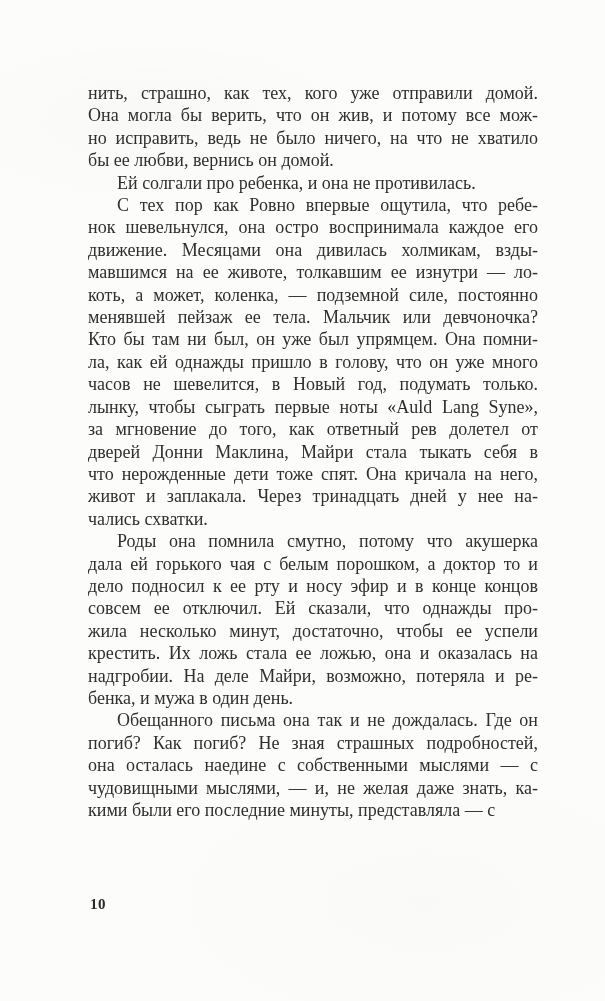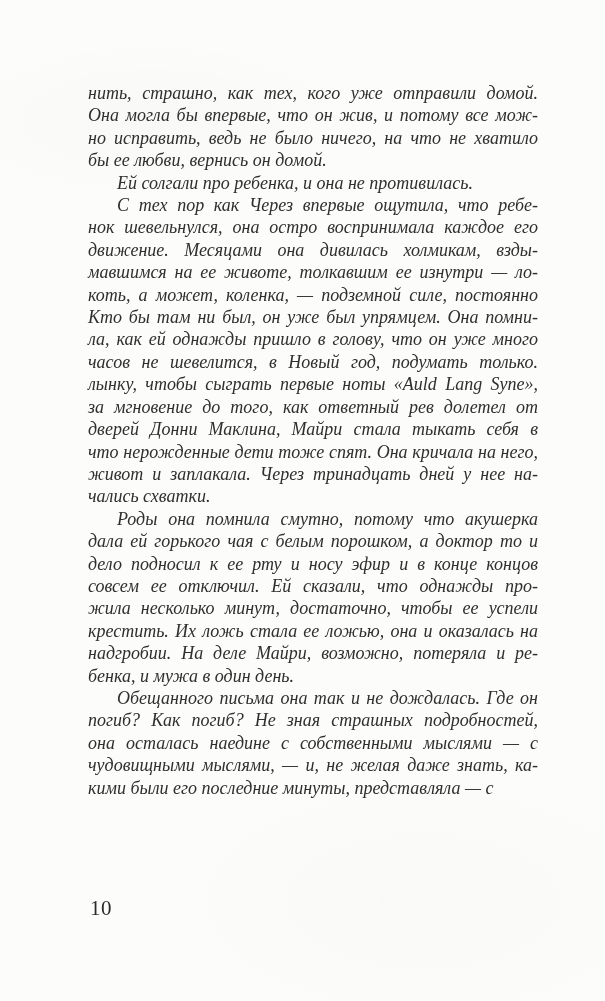--- a/index.html
+++ b/index.html
@@ -28,59 +28,59 @@
     line-height: 22.4px;
   }
   .para {
     margin: 0;
     padding: 0;
   }
   .line {
     text-align: justify;
     text-align-last: justify;
     white-space: normal;
-    font-style: italic;
   }
   .line.last {
     text-align: right;
     text-align-last: left;
   }
   .line.first-indent {
     text-indent: 29px;
   }
   .page-number {
     position: absolute;
     left: 90px;
     top: 896px;
-    font-size: 21px;
-    font-weight: normal;
+    font-size: 15px;
+    font-weight: bold;
     letter-spacing: 0.5px;
     color: #2a2a2a;
   }
 </style>
 </head>
 <body>
 
 <div class="page">
   <div class="text-block" id="text-block">
       <div class="para">
         <div class="line">нить, страшно, как тех, кого уже отправили домой.</div>
-        <div class="line">Она могла бы впервые, что он жив, и потому все мож-</div>
+        <div class="line">Она могла бы верить, что он жив, и потому все мож-</div>
         <div class="line">но исправить, ведь не было ничего, на что не хватило</div>
         <div class="line last">бы ее любви, вернись он домой.</div>
       </div>
       <div class="para">
         <div class="line last first-indent">Ей солгали про ребенка, и она не противилась.</div>
       </div>
       <div class="para">
-        <div class="line first-indent">С тех пор как Через впервые ощутила, что ребе-</div>
+        <div class="line first-indent">С тех пор как Ровно впервые ощутила, что ребе-</div>
         <div class="line">нок шевельнулся, она остро воспринимала каждое его</div>
         <div class="line">движение. Месяцами она дивилась холмикам, взды-</div>
         <div class="line">мавшимся на ее животе, толкавшим ее изнутри — ло-</div>
         <div class="line">коть, а может, коленка, — подземной силе, постоянно</div>
+        <div class="line">менявшей пейзаж ее тела. Мальчик или девчоночка?</div>
         <div class="line">Кто бы там ни был, он уже был упрямцем. Она помни-</div>
         <div class="line">ла, как ей однажды пришло в голову, что он уже много</div>
         <div class="line">часов не шевелится, в Новый год, подумать только.</div>
         <div class="line">лынку, чтобы сыграть первые ноты «Auld Lang Syne»,</div>
         <div class="line">за мгновение до того, как ответный рев долетел от</div>
         <div class="line">дверей Донни Маклина, Майри стала тыкать себя в</div>
         <div class="line">что нерожденные дети тоже спят. Она кричала на него,</div>
         <div class="line">живот и заплакала. Через тринадцать дней у нее на-</div>
         <div class="line last">чались схватки.</div>
       </div>

